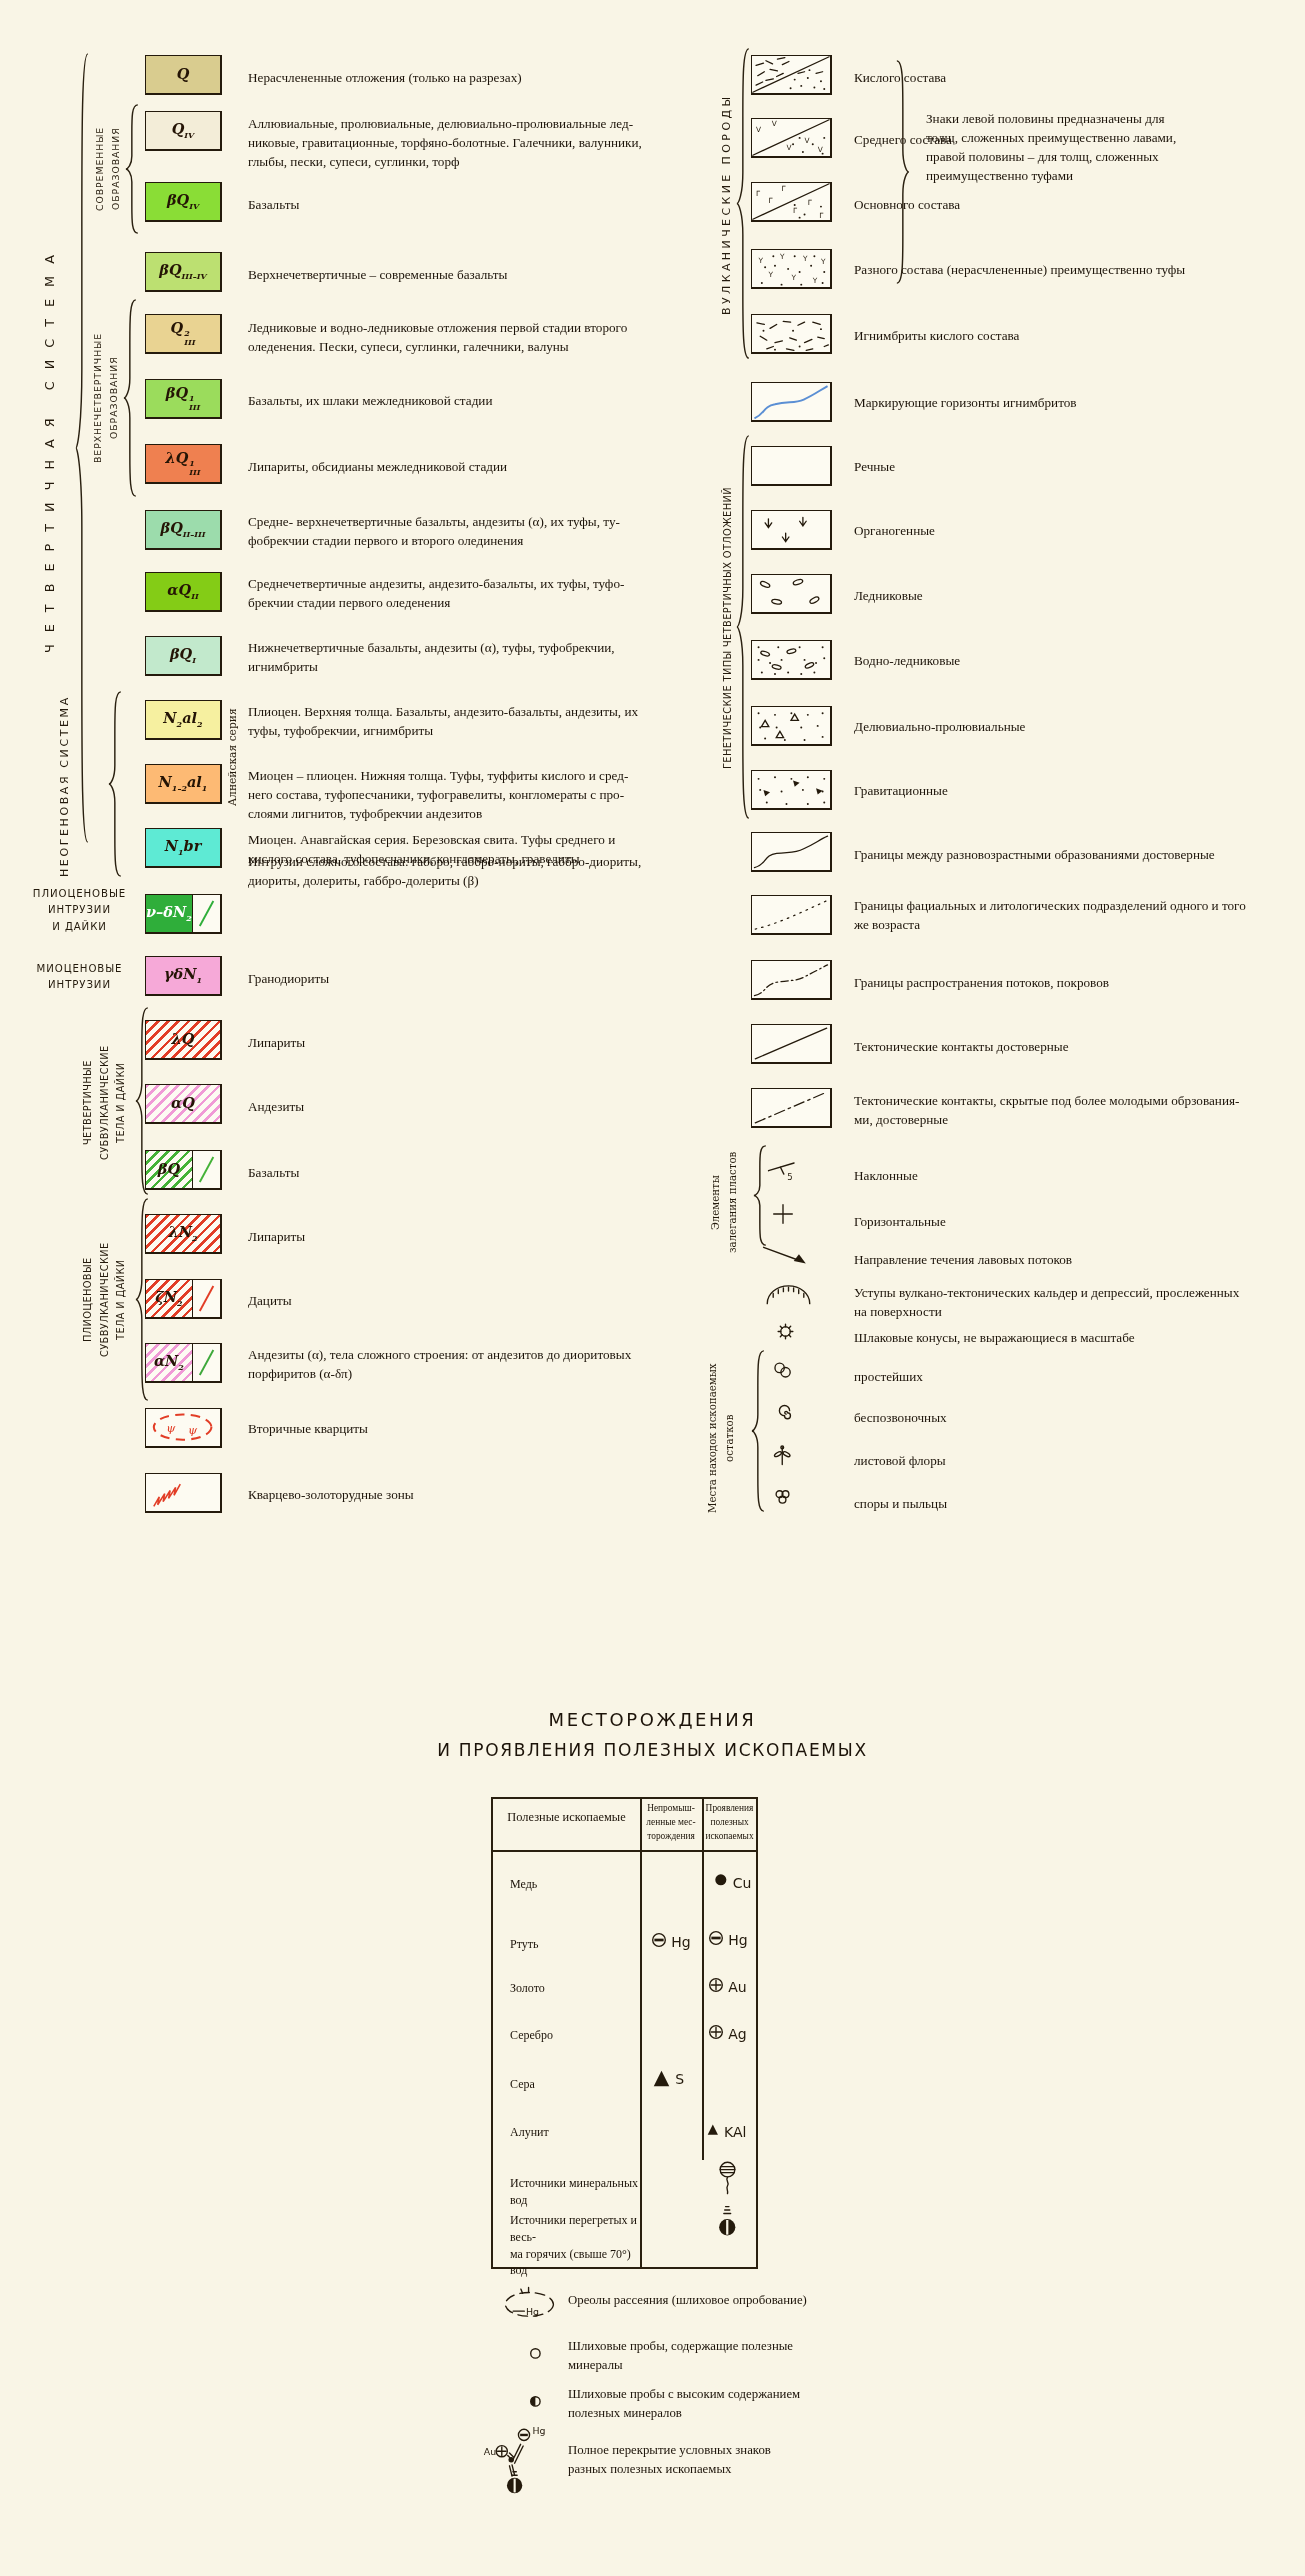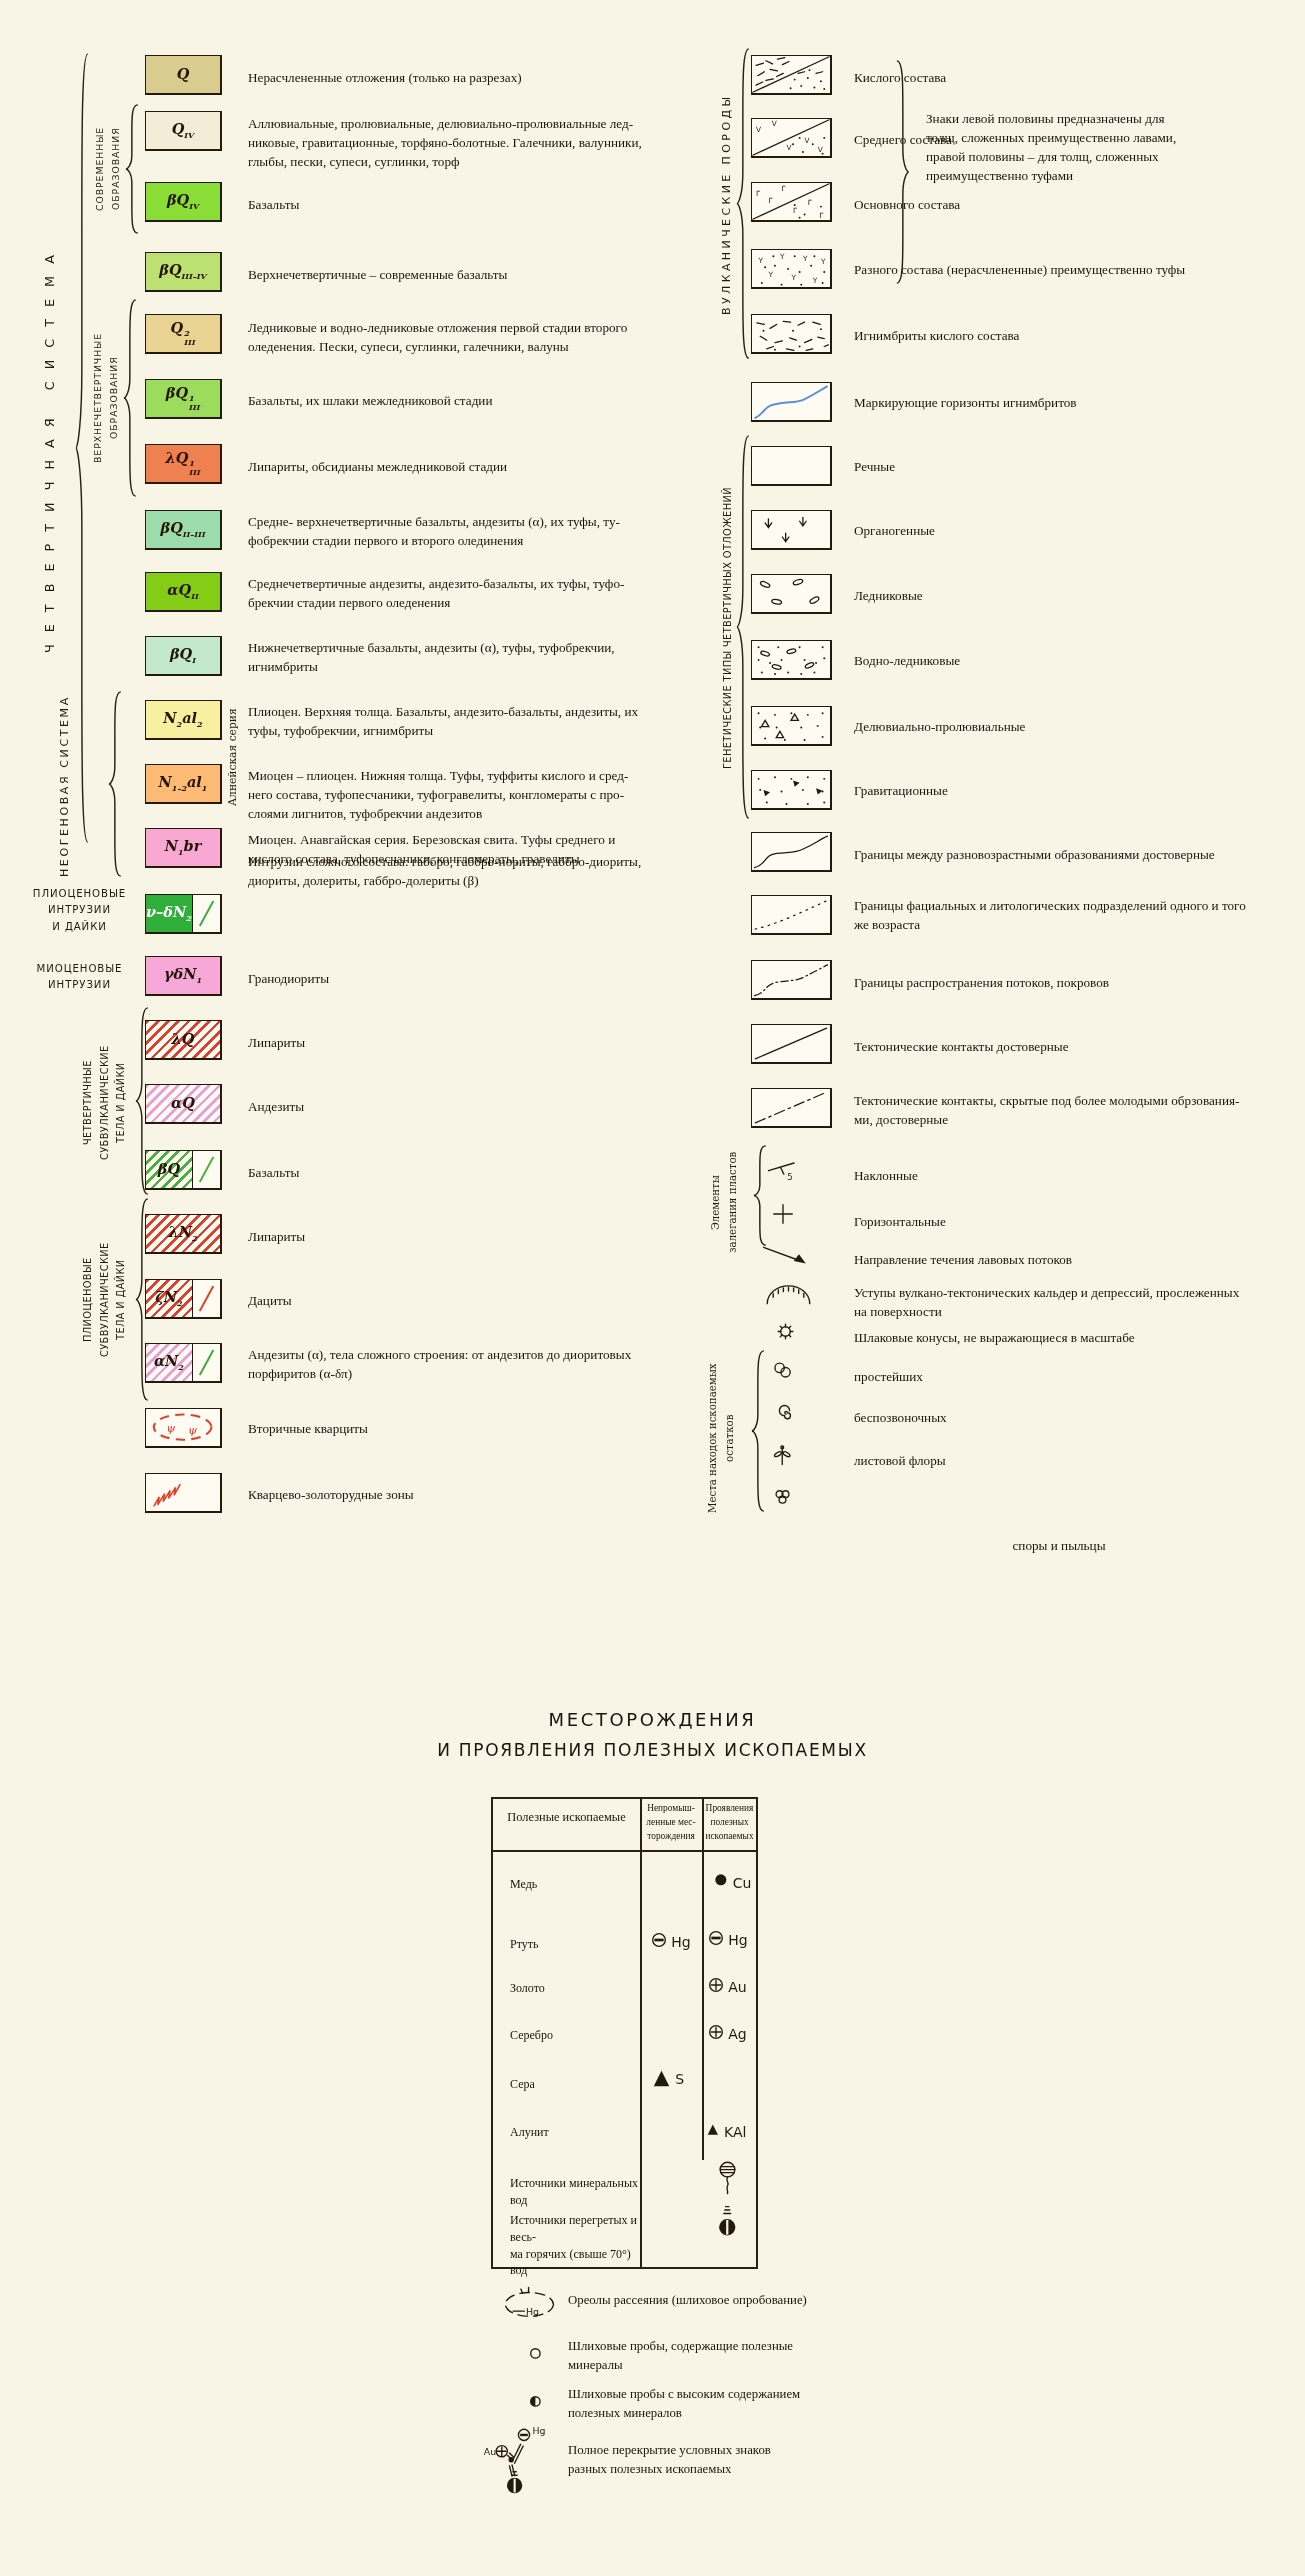--- a/index.html
+++ b/index.html
@@ -128,21 +128,21 @@
         <div class="desc ldesc" style="position: absolute; top: 702px;">Плиоцен. Верхняя толща. Базальты, андезито-базальты, андезиты, их
 туфы, туфобрекчии, игнимбриты</div>
       </div><div class="row">
         <div class="swatch" style="position: absolute; top: 764px; background: #fdba74;">
           <span class="boxlabel"><span>N</span><sub>1–2</sub><span>al</span><sub>1</sub></span>
         </div>
         <div class="desc ldesc" style="position: absolute; top: 766px;">Миоцен – плиоцен. Нижняя толща. Туфы, туффиты кислого и сред-
 него состава, туфопесчаники, туфогравелиты, конгломераты с про-
 слоями лигнитов, туфобрекчии андезитов</div>
       </div><div class="row">
-        <div class="swatch" style="position: absolute; top: 828px; background: #f9a8d4;">
+        <div class="swatch" style="position: absolute; top: 828px; background: #5eead4;">
           <span class="boxlabel"><span>N</span><sub>1</sub><span>br</span></span>
         </div>
         <div class="desc ldesc" style="position: absolute; top: 830px;">Миоцен. Анавгайская серия. Березовская свита. Туфы  среднего и
 кислого состава, туфопесчаники, конгломераты, гравелиты</div>
       </div><div class="row">
         <div class="swatch" style="position: absolute; top: 894px; justify-content: stretch;">
 
         <div class="swL" style="background: rgb(47, 174, 58);">
             <span class="boxlabel" style="color: rgb(255, 255, 255);"><span>ν–δN</span><sub>2</sub></span>
           </div>
@@ -538,21 +538,21 @@
             <ellipse cx="17" cy="12" rx="4.5" ry="2" transform="rotate(30 17 12)" class="k"></ellipse>
             <circle cx="12" cy="4" r="1.6" class="k"></circle>
           </svg></span>
         <div class="desc rdesc" style="position: absolute; top: 1451px;">листовой флоры</div>
       </div><div class="row">
         <span class="rsym" style="position: absolute; left: 774px; top: 1489px;"><svg xmlns="http://www.w3.org/2000/svg" viewBox="0 0 20 18" width="17" height="15.4" preserveAspectRatio="none">
             <circle cx="6.5" cy="6" r="4" class="k"></circle>
             <circle cx="13.5" cy="6" r="4" class="k"></circle>
             <circle cx="10" cy="12.5" r="4" class="k"></circle>
           </svg></span>
-        <div class="desc rdesc" style="position: absolute; top: 1536px; text-align: center;">споры и пыльцы</div>
+        <div class="desc rdesc" style="position: absolute; top: 1494px;">споры и пыльцы</div>
       </div></div>
 
   <div>
 
   <span class="vlabel" style="position: absolute; left: 39px; top: 64px; height: 768px; font-size: 12.8px; letter-spacing: 12px;">ЧЕТВЕРТИЧНАЯ  СИСТЕМА</span>
       <span class="vlabel" style="position: absolute; left: 92px; top: 106px; height: 126px; font-size: 9.4px; letter-spacing: 0.9px;">СОВРЕМЕННЫЕ
 ОБРАЗОВАНИЯ</span>
       <span class="vlabel" style="position: absolute; left: 90px; top: 300px; height: 196px; font-size: 9.4px; letter-spacing: 0.9px;">ВЕРХНЕЧЕТВЕРТИЧНЫЕ
 ОБРАЗОВАНИЯ</span>
       <span class="vlabel" style="position: absolute; left: 56px; top: 693px; height: 186px; font-size: 11px; letter-spacing: 2.6px;">НЕОГЕНОВАЯ  СИСТЕМА</span>

